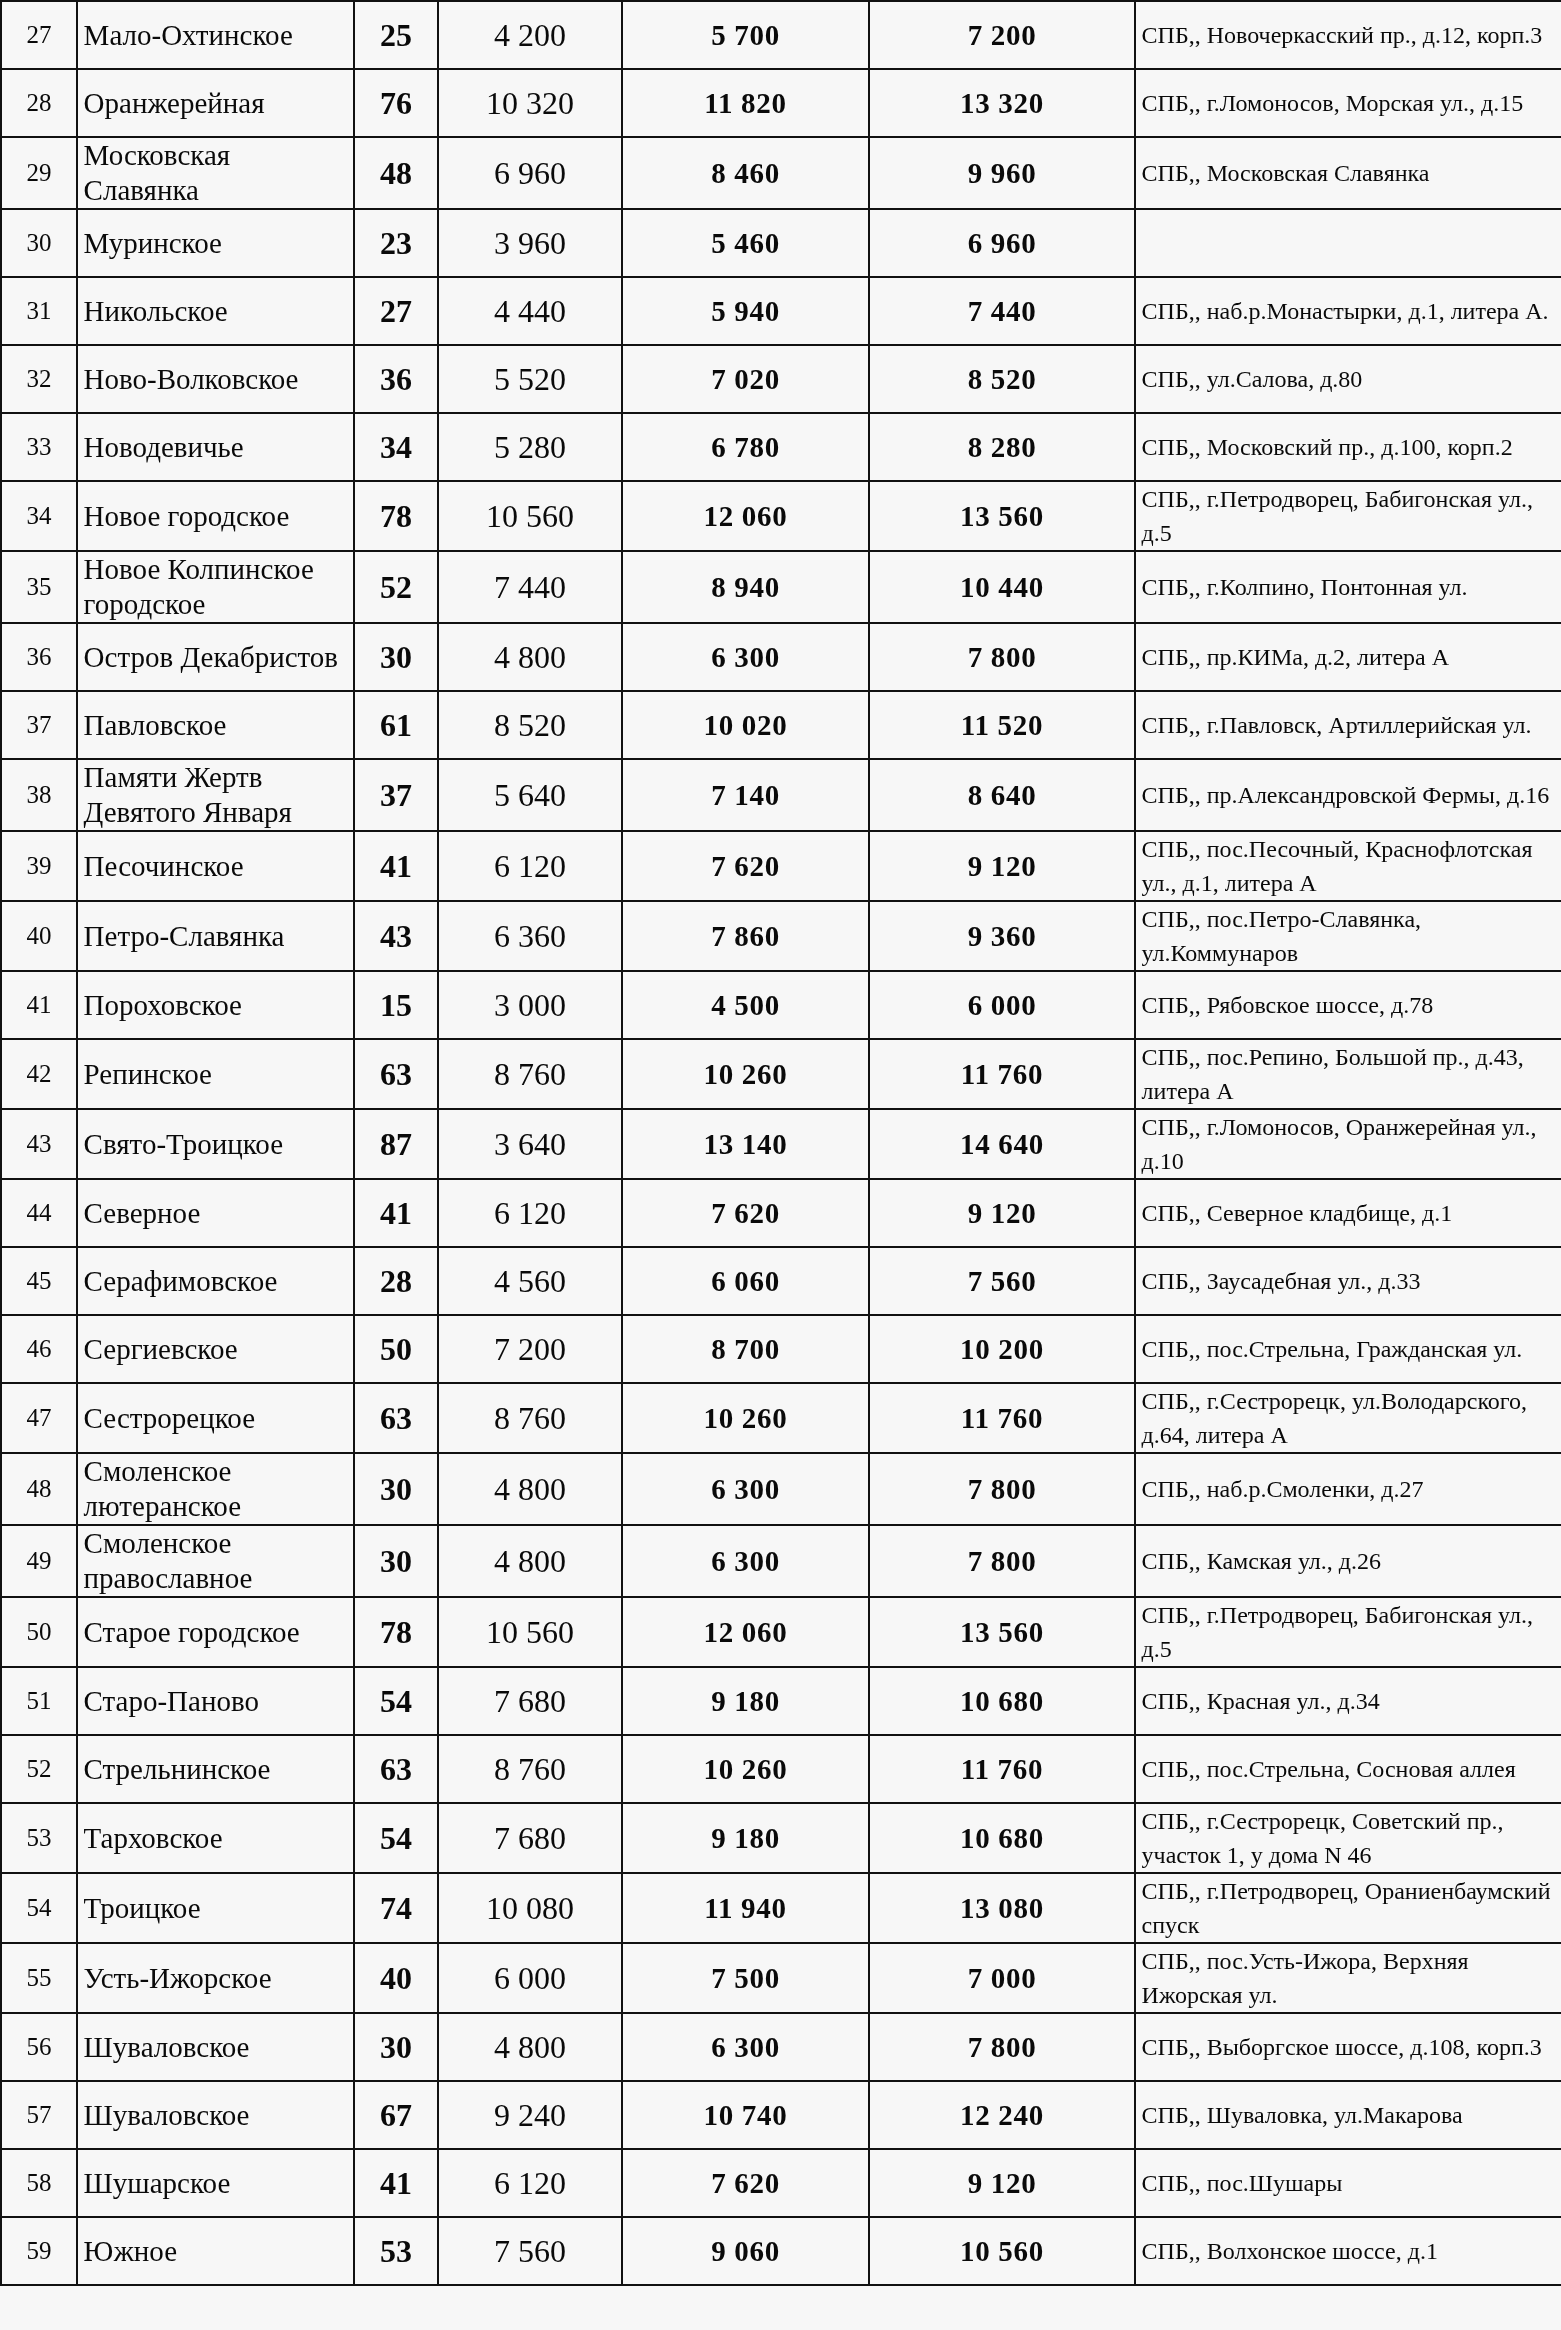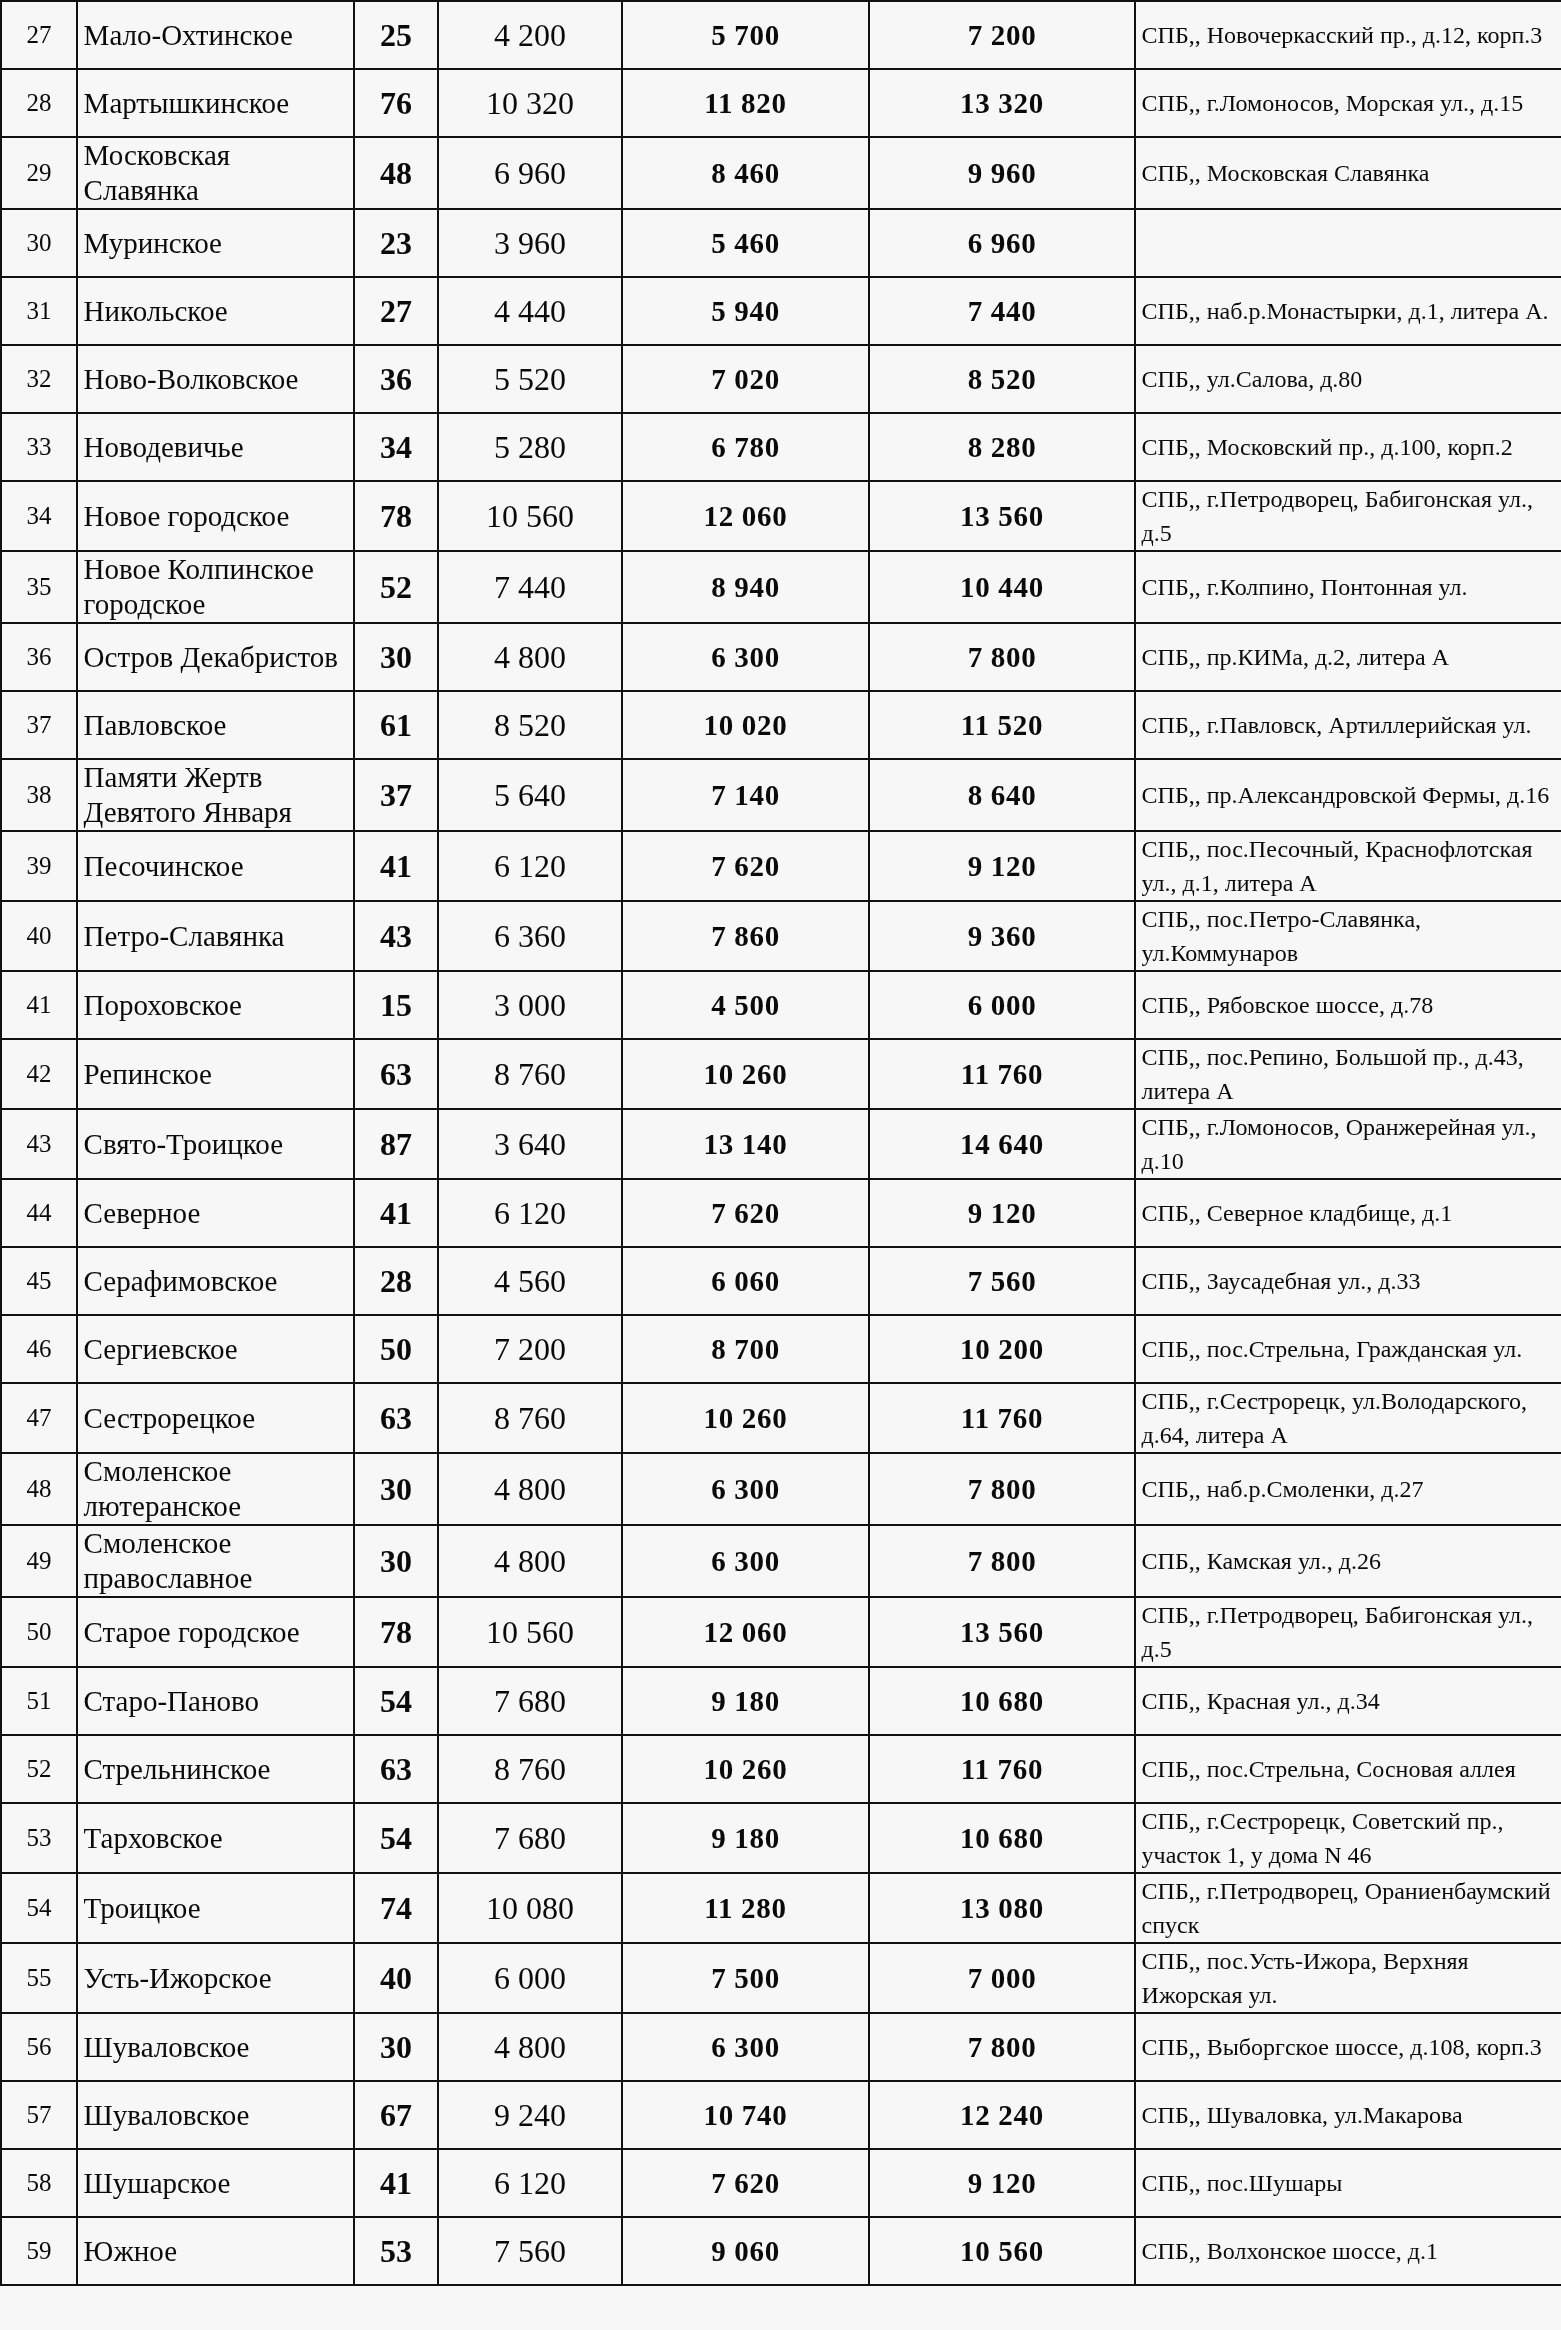--- a/index.html
+++ b/index.html
@@ -53,21 +53,21 @@
     <td class="name">Мало-Охтинское</td>
     <td class="count">25</td>
     <td class="p1">4 200</td>
     <td class="p2">5 700</td>
     <td class="p3">7 200</td>
     <td class="addr">СПБ,, Новочеркасский пр., д.12, корп.3</td>
   </tr>
 
   <tr>
     <td class="num">28</td>
-    <td class="name">Мартышкинское</td>
+    <td class="name">Оранжерейная</td>
     <td class="count">76</td>
     <td class="p1">10 320</td>
     <td class="p2">11 820</td>
     <td class="p3">13 320</td>
     <td class="addr">СПБ,, г.Ломоносов, Морская ул., д.15</td>
   </tr>
 
   <tr>
     <td class="num">29</td>
     <td class="name">Московская Славянка</td>
@@ -316,21 +316,21 @@
     <td class="p2">9 180</td>
     <td class="p3">10 680</td>
     <td class="addr">СПБ,, г.Сестрорецк, Советский пр., участок 1, у дома N 46</td>
   </tr>
 
   <tr>
     <td class="num">54</td>
     <td class="name">Троицкое</td>
     <td class="count">74</td>
     <td class="p1">10 080</td>
-    <td class="p2">11 280</td>
+    <td class="p2">11 940</td>
     <td class="p3">13 080</td>
     <td class="addr">СПБ,, г.Петродворец, Ораниенбаумский спуск</td>
   </tr>
 
   <tr>
     <td class="num">55</td>
     <td class="name">Усть-Ижорское</td>
     <td class="count">40</td>
     <td class="p1">6 000</td>
     <td class="p2">7 500</td>

